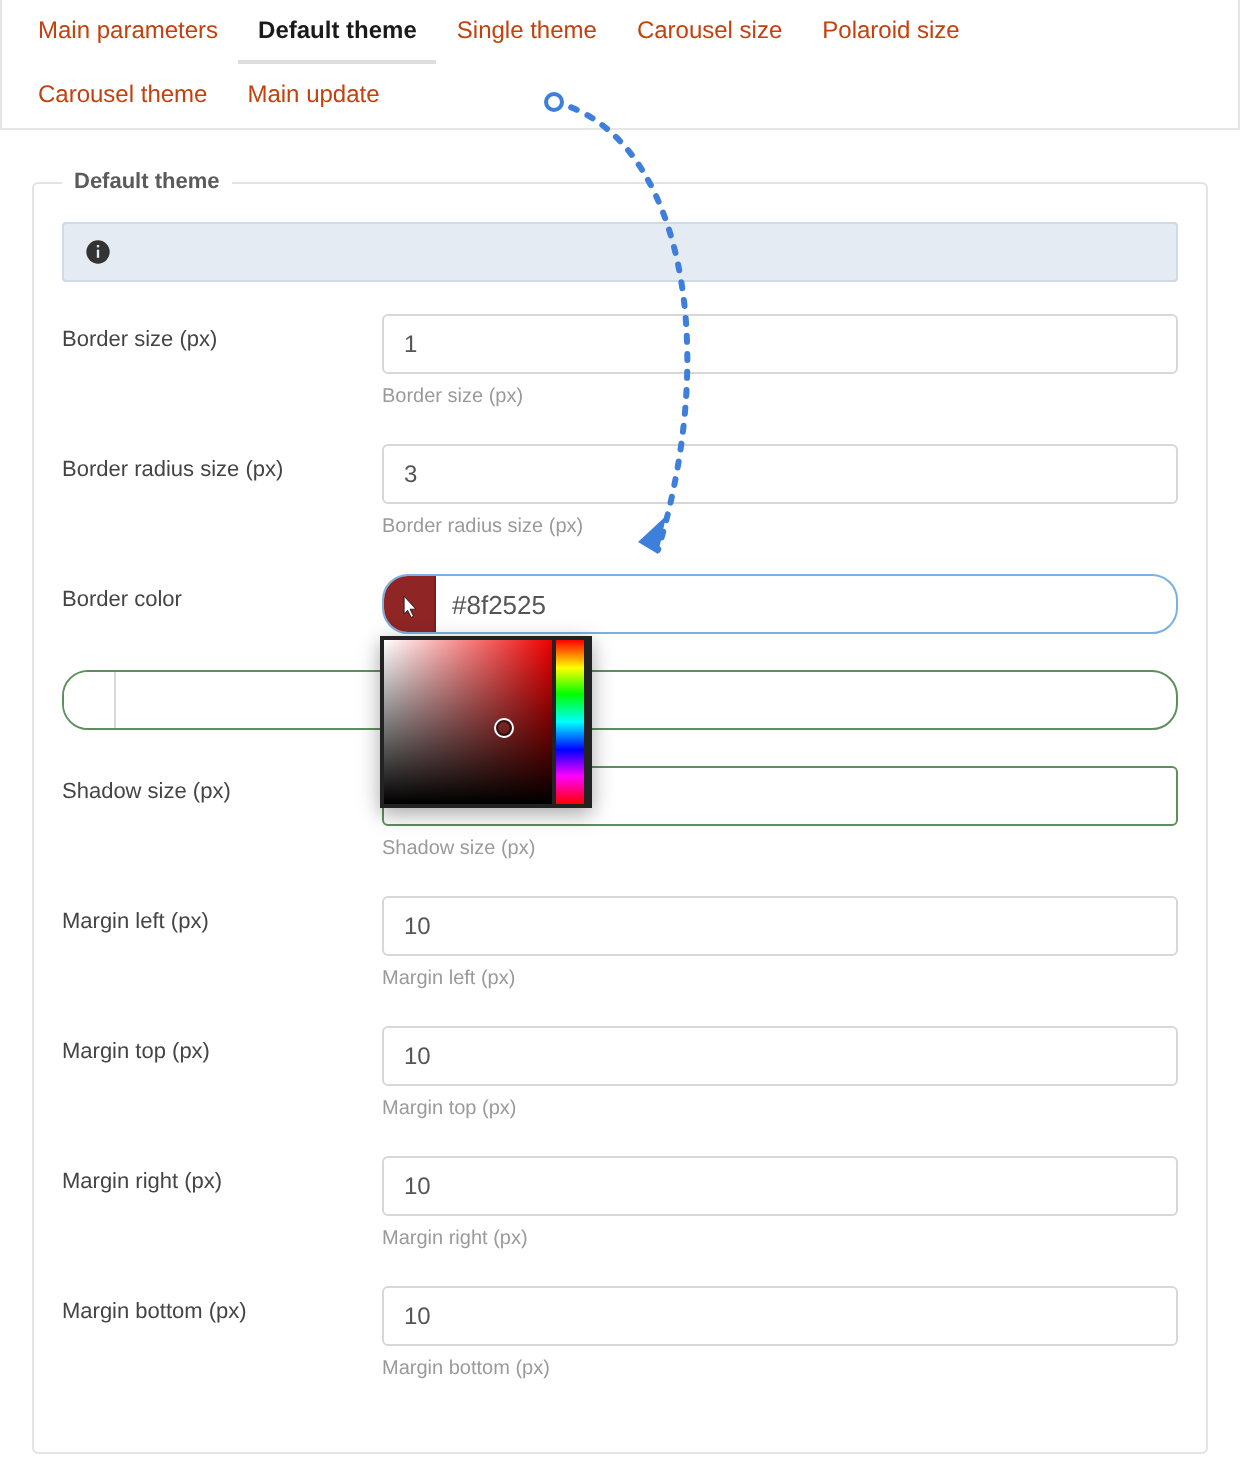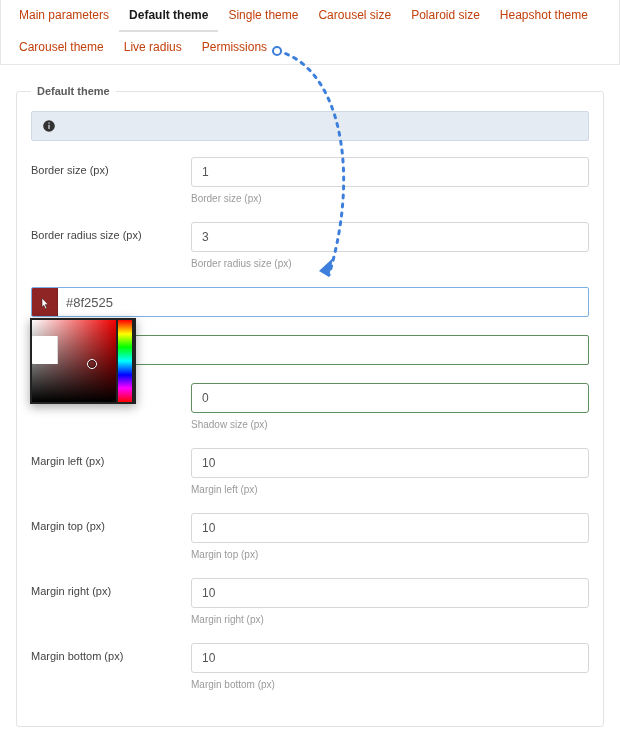--- a/index.html
+++ b/index.html
@@ -93,21 +93,21 @@
   .hint {
     color: #9a9a9a;
     font-size: 10px;
     margin-top: 6px;
   }
   .color-field {
     display: flex;
     align-items: stretch;
     height: 30px;
     border: 1px solid #7ab0e6;
-    border-radius: 2px;
+    border-radius: 13px;
     overflow: hidden;
     background: #fff;
   }
   .color-swatch {
     width: 26px;
     background: #8f2525;
     position: relative;
     border-right: 1px solid rgba(0,0,0,.15);
   }
   .color-field input {
@@ -181,26 +181,24 @@
 </head>
 <body>
 
 <div class="tabs">
   <div class="tab-row">
     <div class="tab">Main parameters</div>
     <div class="tab active">Default theme</div>
     <div class="tab">Single theme</div>
     <div class="tab">Carousel size</div>
     <div class="tab">Polaroid size</div>
-    <div class="tab">Heapshot theme</div>
   </div>
   <div class="tab-row">
     <div class="tab">Carousel theme</div>
-    <div class="tab">Live radius</div>
-    <div class="tab">Permissions</div>
+    <div class="tab">Main update</div>
   </div>
 </div>
 
 <div class="content">
   <fieldset class="panel">
     <legend>Default theme</legend>
 
     <div class="infobar">
       <svg width="14" height="14" viewBox="0 0 24 24" fill="#333">
         <circle cx="12" cy="12" r="10" fill="#333"></circle>
@@ -219,20 +217,21 @@
 
     <div class="row">
       <div class="lbl">Border radius size (px)</div>
       <div class="ctrl">
         <input class="tinput" type="text" value="3" style="">
         <div class="hint">Border radius size (px)</div>
       </div>
     </div>
 
     <div class="row" style="margin-bottom:18px; position:relative;">
+      <div class="lbl">Border color</div>
       <div class="ctrl" style="position:relative;">
         <div class="color-field">
           <div class="color-swatch" style="background: rgb(143, 37, 37);">
             <svg class="cursor" viewBox="0 0 24 24" fill="#fff">
               <path d="M7 2l0 15 3-3 3 6 2-1-3-6 5 0z" stroke="#000" stroke-width="0.6"></path>
             </svg>
           </div>
           <input type="text" value="#8f2525" style="">
         </div>
 

